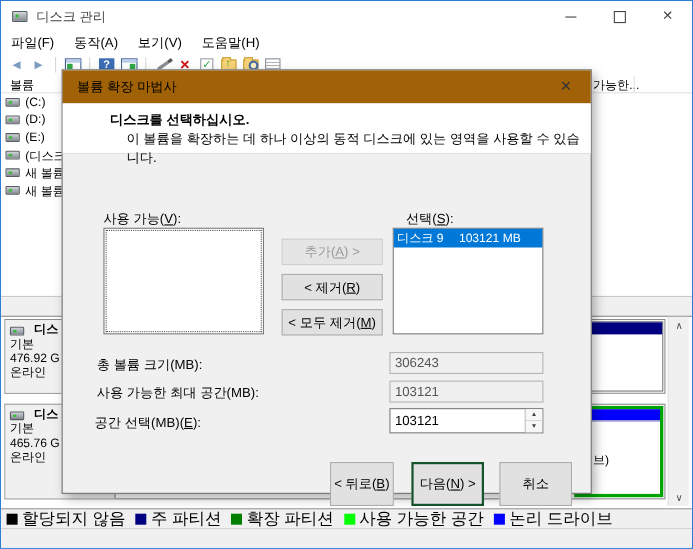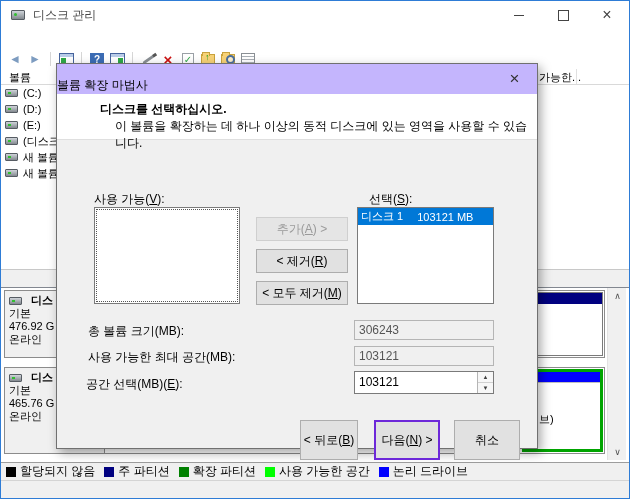--- a/index.html
+++ b/index.html
@@ -58,42 +58,42 @@
   .strip-info .dname { display:flex; align-items:center; gap:4px; font-weight:bold; }
   .part { position:absolute; border:1px solid #7a7a7a; background:#fff; }
   .part .pbar { height:11px; margin:0; }
   .part-green { position:absolute; border:3px solid #00a400; background:#fff; }
   .part-green .pbar { height:11px; border-bottom:1px solid #c0c0c0; }
   .ptext { font-size:11px; line-height:13px; padding-left:3px; color:#000; }
   .vscroll { position:absolute; left:606px; top:0; width:19px; height:172px; background:#f0f0f0; border-left:1px solid #e2e2e2; }
   .varrow { position:absolute; left:0; width:19px; height:16px; display:flex; align-items:center; justify-content:center; color:#505050; font-size:9px; }
 
   
-  .legend { position:absolute; left:0; top:461px; width:628px; height:18px; background:#f0f0f0; border-top:1px solid #9d9d9d; display:flex; align-items:center; gap:9px; padding-left:5px; font-size:12px; white-space:nowrap; }
+  .legend { position:absolute; left:0; top:461px; width:628px; height:18px; background:#f0f0f0; border-top:1px solid #9d9d9d; display:flex; align-items:center; gap:9px; padding-left:5px; font-size:15px; white-space:nowrap; }
   .leg-item { display:flex; align-items:center; gap:4px; }
   .swatch { width:10px; height:10px; flex:none; }
   .statusbar { position:absolute; left:0; top:479px; width:628px; height:18px; background:#f0f0f0; border-top:1px solid #d4d4d4; }
 
   
   .dialog { position:absolute; left:55px; top:62px; width:482px; height:386px; background:#f0f0f0; border:1px solid #707070; box-shadow:3px 4px 10px rgba(0,0,0,.35); z-index:10; }
-  .dlg-titlebar { position:absolute; left:0; top:0; width:100%; height:30px; background:#c4b5fd; display:flex; align-items:flex-end; }
+  .dlg-titlebar { position:absolute; left:0; top:0; width:100%; height:30px; background:#a16207; display:flex; align-items:center; padding-left:13px; }
   .dlg-close { position:absolute; right:0; top:0; width:45px; height:29px; display:flex; align-items:center; justify-content:center; color:#333; }
   .dlg-close::before { content:"×"; font-size:17px; line-height:1; }
   .dlg-header { position:absolute; left:0; top:30px; width:100%; height:46px; background:#fff; border-bottom:1px solid #dfdfdf; }
   .dlg-heading { position:absolute; left:43px; top:7px; font-weight:bold; }
   .dlg-subheading { position:absolute; left:58px; top:24px; }
   .mn { text-decoration:underline; }
   .dlg-label { position:absolute; }
   .listbox { position:absolute; background:#fff; border:1px solid #7a7a7a; }
   .focus-dots { position:absolute; left:1px; top:1px; right:1px; bottom:1px; border:1px dotted #555; }
   .sel-row { height:17px; color:#fff; display:flex; align-items:center; font-size:11px; padding-left:3px; white-space:nowrap; }
   .sel-row .sz { margin-left:14px; }
   .btn { position:absolute; height:24px; background:#e1e1e1; border:1px solid #adadad; font-family:inherit; font-size:12px; color:#000; display:flex; align-items:center; justify-content:center; }
   .btn.disabled { background:#e5e5e5; border-color:#cfcfcf; color:#9a9a9a; }
-  .btn.default { border:2px solid #6d28d9; }
+  .btn.default { border:2px solid #14532d; }
   .ro-field { position:absolute; height:20px; background:#f0f0f0; border:1px solid #b5b5b5; color:#555; line-height:18px; padding-left:4px; }
   .spinbox { position:absolute; height:23px; background:#fff; border:1px solid #7a7a7a; }
   .spin-val { position:absolute; left:4px; top:3px; }
   .spin-btns { position:absolute; right:0; top:0; bottom:0; width:16px; border-left:1px solid #b5b5b5; display:flex; flex-direction:column; }
   .spin-b { flex:1; display:flex; align-items:center; justify-content:center; font-size:6px; color:#404040; background:#f7f7f7; }
   .spin-b.up { border-bottom:1px solid #d0d0d0; }
   .dlg-btn { height:40px; }
 </style>
 </head>
 <body>
@@ -103,20 +103,26 @@
   <div class="titlebar">
     <span class="app-ic"></span>
     <span class="title-text">디스크 관리</span>
     <div class="win-controls">
       <span class="wc wc-min"></span>
       <span class="wc wc-max"></span>
       <span class="wc wc-close"></span>
     </div>
   </div>
 
+  <div class="menubar">
+    <span class="menu-item">파일(F)</span>
+    <span class="menu-item">동작(A)</span>
+    <span class="menu-item">보기(V)</span>
+    <span class="menu-item">도움말(H)</span>
+  </div>
 
   <div class="toolbar">
     <span class="tbi tb-arrow">◄</span>
     <span class="tbi tb-arrow">►</span>
     <span class="tsep"></span>
     <span class="tbi">
         <span class="tb-win mark-l"></span>
       </span>
     <span class="tsep"></span>
     <span class="tbi">
@@ -268,21 +274,21 @@
       </button>
     <button class="btn" style="left:199px; top:185px; width:92px;">
         <span><span>&lt; 제거(</span><span class="mn">R</span><span>)</span></span>
       </button>
     <button class="btn" style="left:199px; top:217px; width:92px;">
         <span><span>&lt; 모두 제거(</span><span class="mn">M</span><span>)</span></span>
       </button>
 
     <div class="listbox" style="left:300px; top:143px; width:137px; height:97px;">
       <div class="sel-row" style="background-color: rgb(0, 120, 215);">
-        <span>디스크 1</span>
+        <span>디스크 9</span>
         <span class="sz">103121 MB</span>
       </div>
     </div>
 
     <div class="dlg-label" style="left:31px; top:259px;">총 볼륨 크기(MB):</div>
     <div class="ro-field" style="left:297px; top:256px; width:140px;">306243</div>
 
     <div class="dlg-label" style="left:31px; top:285px;">사용 가능한 최대 공간(MB):</div>
     <div class="ro-field" style="left:297px; top:282px; width:140px;">103121</div>
 

